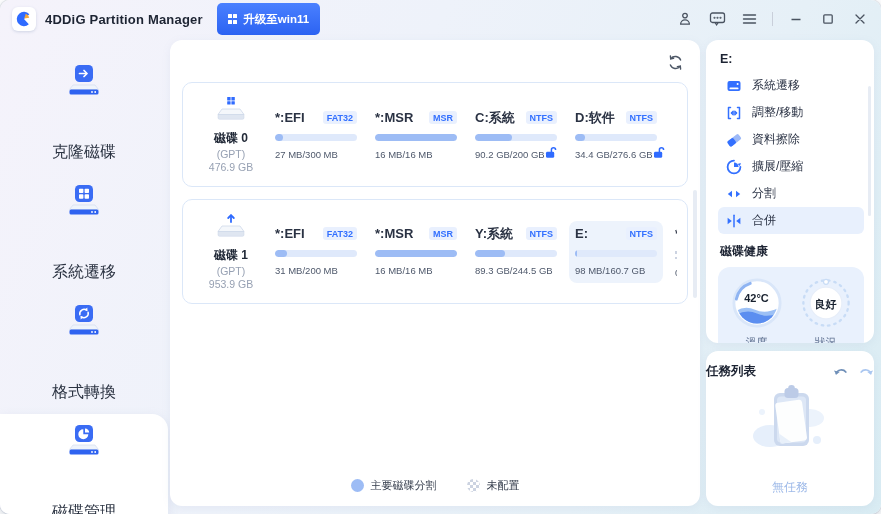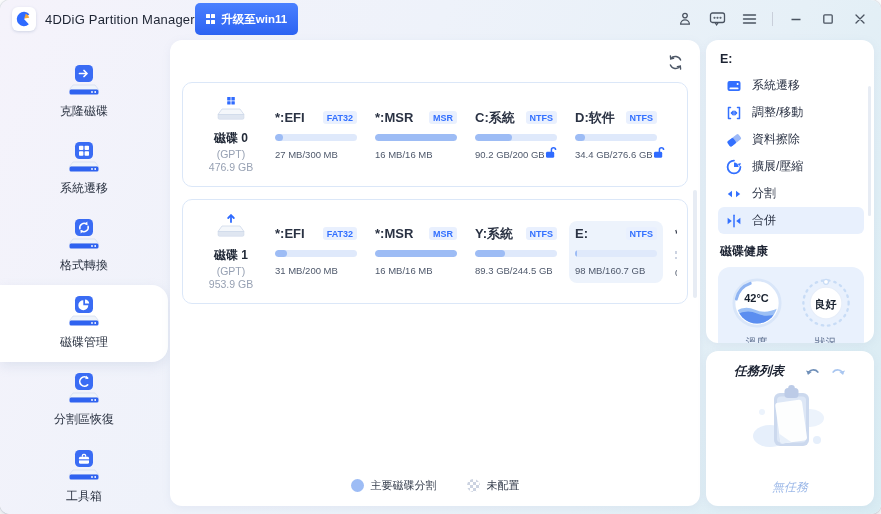--- a/index.html
+++ b/index.html
@@ -5,33 +5,33 @@
   * { margin:0; padding:0; box-sizing:border-box; }
   html,body { background:#fff; font-family:"Liberation Sans","DejaVu Sans",sans-serif; }
   .window {
     position:relative; width:881px; height:514px; overflow:hidden; border-radius:10px;
     background:linear-gradient(115deg,#f5f3fb 0%,#eef2fa 40%,#e6f0f7 72%,#d9ecf3 100%);
     box-shadow:0 0 0 1px rgba(90,110,140,.12), 0 3px 10px rgba(70,90,120,.28);
   }
   
   .titlebar { position:absolute; top:0; left:0; right:0; height:38px; display:flex; align-items:center; padding:0 12px; }
   .logo-box { width:24px; height:24px; border-radius:6px; background:#fff; box-shadow:0 1px 3px rgba(120,140,180,.3); display:flex; align-items:center; justify-content:center; }
-  .app-title { margin-left:9px; font-size:13px; font-weight:normal; color:#1d2433; letter-spacing:.2px; }
-  .upgrade-btn { margin-left:0; height:23px; padding:16px 11px; border:none; border-radius:5px; display:flex; align-items:center; gap:6px;
+  .app-title { margin-left:9px; font-size:13px; font-weight:bold; color:#1d2433; letter-spacing:.2px; }
+  .upgrade-btn { margin-left:14px; height:23px; padding:16px 11px; border:none; border-radius:5px; display:flex; align-items:center; gap:6px;
     background:linear-gradient(180deg,#4a80ff,#2c63f2); color:#fff; font-size:11.5px; font-weight:bold; cursor:pointer; font-family:inherit; }
   .win-grid { display:grid; grid-template-columns:4px 4px; grid-template-rows:4px 4px; gap:1.5px; }
   .win-grid i { background:#fff; border-radius:.5px; }
   .titlebar-right { margin-left:auto; display:flex; align-items:center; gap:14px; }
   .tb-icon { width:18px; height:18px; display:flex; align-items:center; justify-content:center; cursor:pointer; }
   .tb-divider { width:1px; height:14px; background:#c9cfda; }
   
   .sidebar { position:absolute; top:38px; left:0; width:168px; bottom:0; padding-top:16px; display:flex; flex-direction:column; }
   .side-item { width:100%; padding:10px 0 11px; display:flex; flex-direction:column; align-items:center; gap:7px; cursor:pointer; }
   .side-item.selected { background:#fff; border-radius:0 16px 16px 0; box-shadow:0 4px 12px rgba(140,160,195,.20);align-items:center; }
-  .side-label { font-size:12px; color:#2b3342; }
+  .side-label { font-size:16px; color:#2b3342;margin-top:39px; }
   .side-icon { height:32px; display:flex; align-items:center; }
   
   .main-panel { position:absolute; left:170px; top:40px; width:530px; height:466px; background:#fff; border-radius:12px;
     box-shadow:0 2px 8px rgba(130,150,185,.10); overflow:hidden; }
   .refresh-row { height:34px; display:flex; justify-content:flex-end; align-items:center; padding:10px 16px 0; }
   .refresh-btn { cursor:pointer; display:flex; }
   .disk-card { margin:8px 12px 12px; border:1px solid #dbe7f8; border-radius:10px; padding:13px 10px; display:flex; align-items:center; overflow:hidden; background:#fff; }
   .disk-info { width:76px; flex:none; display:flex; flex-direction:column; align-items:center; gap:1px; cursor:pointer; }
   .disk-name { font-size:12px; font-weight:bold; color:#222a38; margin-top:2px; }
   .disk-table,.disk-size { font-size:10.5px; color:#97a1b3; }
@@ -67,21 +67,21 @@
   .action-icon { width:16px; height:16px; flex:none; display:flex; align-items:center; justify-content:center; }
   .action-label { font-size:12px; color:#2b3345; }
   .vol-scrollbar { position:absolute; right:3px; top:46px; width:3.5px; height:130px; border-radius:2px; background:#e7ecf4; cursor:pointer; }
   .health-title { font-size:12px; font-weight:bold; color:#1d2433; margin:9px 0 7px 2px; }
   .health-card { background:#e9f1fd; border-radius:12px; padding:10px 4px 8px; display:flex; justify-content:space-around; }
   .gauge-col { display:flex; flex-direction:column; align-items:center; gap:6px; }
   .gauge { position:relative; width:52px; height:52px; }
   .gauge-value { position:absolute; left:0; right:0; top:15px; text-align:center; font-size:11px; font-weight:bold; color:#17202e; }
   .gauge.status .gauge-value { top:20px; }
   .gauge-label { font-size:11px; color:#5f7191; }
-  .task-card { flex:1; padding:12px 28px 10px; display:flex; flex-direction:column;font-style:italic; }
+  .task-card { flex:1; padding:12px 0 10px; display:flex; flex-direction:column; }
   .task-header { display:flex; align-items:center; justify-content:space-between; }
   .task-title { font-size:12.5px; font-weight:bold; color:#1d2433; }
   .task-arrows { display:flex; gap:9px; }
   .task-arrows span { cursor:pointer; display:flex; }
   .task-body { flex:1; display:flex; flex-direction:column; align-items:center; justify-content:center; gap:7px; }
   .empty-label { font-size:12px; color:#9db9e8; }
 </style>
 </head>
 <body>
 

